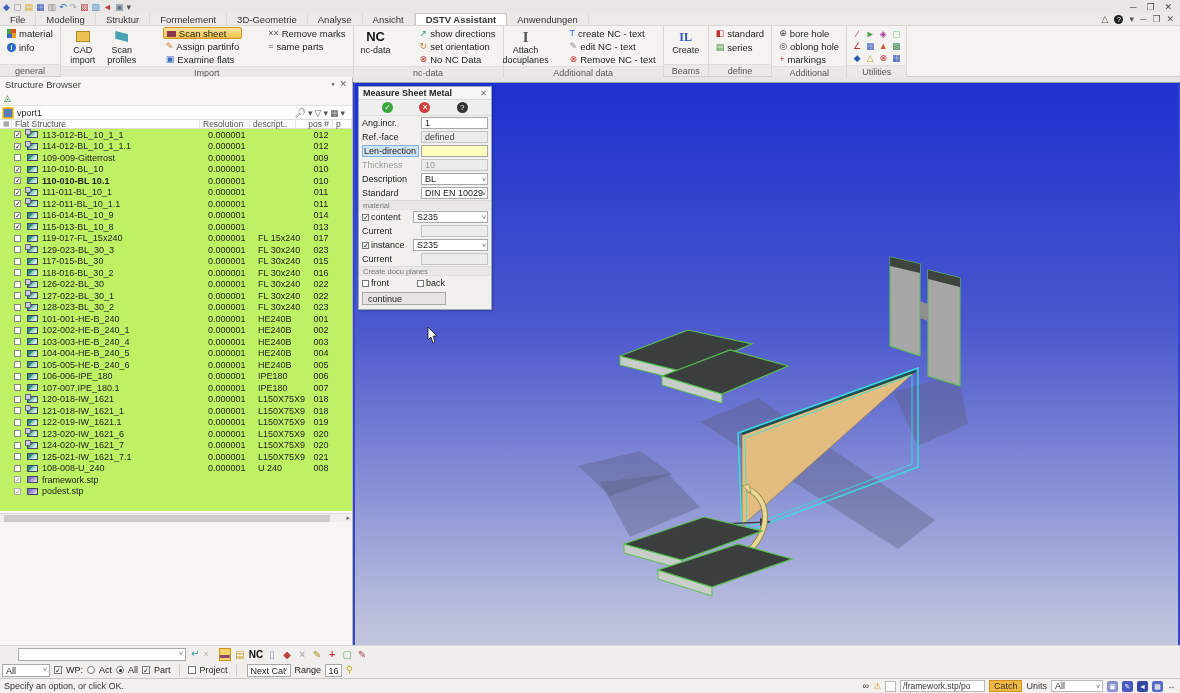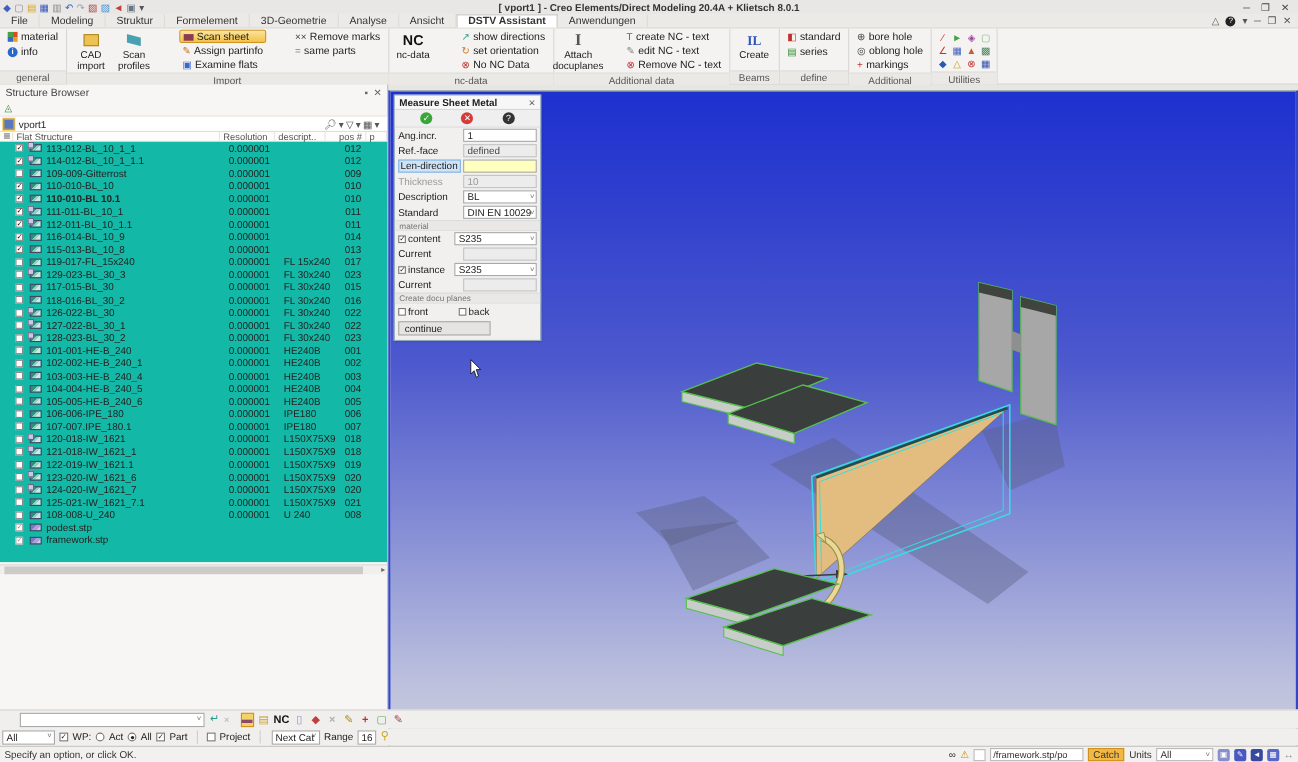--- a/index.html
+++ b/index.html
@@ -57,21 +57,21 @@
   .b-root .ricons { margin-left:auto; display:flex; gap:2px; align-items:center; color:#555; font-size:8px; padding-right:4px; }
   .rooticon { width:10px; height:10px; background:#5878c0; border:1px solid #e0a020; box-shadow:0 0 0 1px #f5d060; }
   .b-header { height:10px; display:flex; background:#fdfdfc; border-top:1px solid #e0deda; border-bottom:1px solid #dcdad6; color:#555; font-size:8.5px; align-items:center; }
   .b-header span { border-right:1px solid #e8e6e2; padding-left:3px; height:100%; display:flex; align-items:center; }
   .col-tree { width:12px; }
   .col-name { width:188px; }
   .col-res { width:50px; }
   .col-desc { width:46px; }
   .col-pos { width:37px; justify-content:flex-end; padding-right:3px; }
   .col-p { flex:1; }
-  .b-rows { background:#14b8a6; height:382px; overflow:hidden; }
+  .b-rows { background:#bef264; height:382px; overflow:hidden; }
   .trow { height:11.5px; display:flex; align-items:center; }
   .trow .cb { width:7px; height:7px; border:1px solid #888; background:#fff; margin-left:14px; flex:none; font-size:7px; line-height:6px; text-align:center; color:#222; }
   .trow .cb.on::after { content:"✓"; }
   .trow .cb.dim { border-color:#aaa; color:#999; }
   .picon { width:11px; height:7px; margin-left:6px; flex:none; background:linear-gradient(135deg,#2f8f7f 40%,#8fd0c0 40% 60%,#cfe8e0 60%); border:0.5px solid #446; position:relative; }
   .picon.sub::before { content:""; position:absolute; left:-3px; top:-3px; width:4px; height:4px; background:#c8c8e8; border:0.5px solid #667; }
   .picon.file { background:linear-gradient(135deg,#7a7ac0 40%,#b0a0d8 40% 70%,#d8c8e8 70%); }
   .cname { margin-left:4px; width:166px; white-space:nowrap; overflow:hidden; }
   .boldrow .cname span { font-weight:bold; border-bottom:1.5px solid #2db52d; }
   .cres { width:50px; }
@@ -146,21 +146,20 @@
       <i class="glyph" style="color: rgb(56, 88, 184);">▦</i>
       <i class="glyph" style="color: rgb(136, 136, 136);">▥</i>
       <i class="glyph" style="color: rgb(40, 104, 200);">↶</i>
       <i class="glyph" style="color: rgb(154, 164, 172);">↷</i>
       <i class="glyph" style="color: rgb(176, 64, 64);">▧</i>
       <i class="glyph" style="color: rgb(72, 144, 200);">▨</i>
       <i class="glyph" style="color: rgb(192, 64, 64);">◄</i>
       <i class="glyph" style="color: rgb(102, 119, 136);">▣</i>
       <i class="glyph" style="color: rgb(85, 85, 85);">▾</i>
   </div>
-  <div class="win-title">[ vport1 ] - Creo Elements/Direct Modeling 20.4A + Klietsch 8.0.1</div>
   <div class="winctl">
     <i class="glyph">─</i>
       <i class="glyph">❐</i>
       <i class="glyph">✕</i>
   </div>
 </div>
 
 <div class="tabrow">
   <span class="tab">File</span>
     <span class="tab">Modeling</span>
@@ -629,29 +628,29 @@
           <span class="cb"></span>
           <span class="picon"></span>
           <span class="cname"><span>108-008-U_240</span></span>
           <span class="cres">0.000001</span>
           <span class="cdesc">U 240</span>
           <span class="cpos">008</span>
         </div>
         <div class="trow">
           <span class="cb on dim"></span>
           <span class="picon file"></span>
-          <span class="cname"><span>podest.stp</span></span>
+          <span class="cname"><span>framework.stp</span></span>
           <span class="cres"></span>
           <span class="cdesc"></span>
           <span class="cpos"></span>
         </div>
         <div class="trow">
           <span class="cb on dim"></span>
           <span class="picon file"></span>
-          <span class="cname"><span>framework.stp</span></span>
+          <span class="cname"><span>podest.stp</span></span>
           <span class="cres"></span>
           <span class="cdesc"></span>
           <span class="cpos"></span>
         </div>
     </div>
     <div class="b-hscroll">
       <span class="thumb"></span>
       <span class="arr">▸</span>
     </div>
   </div>

